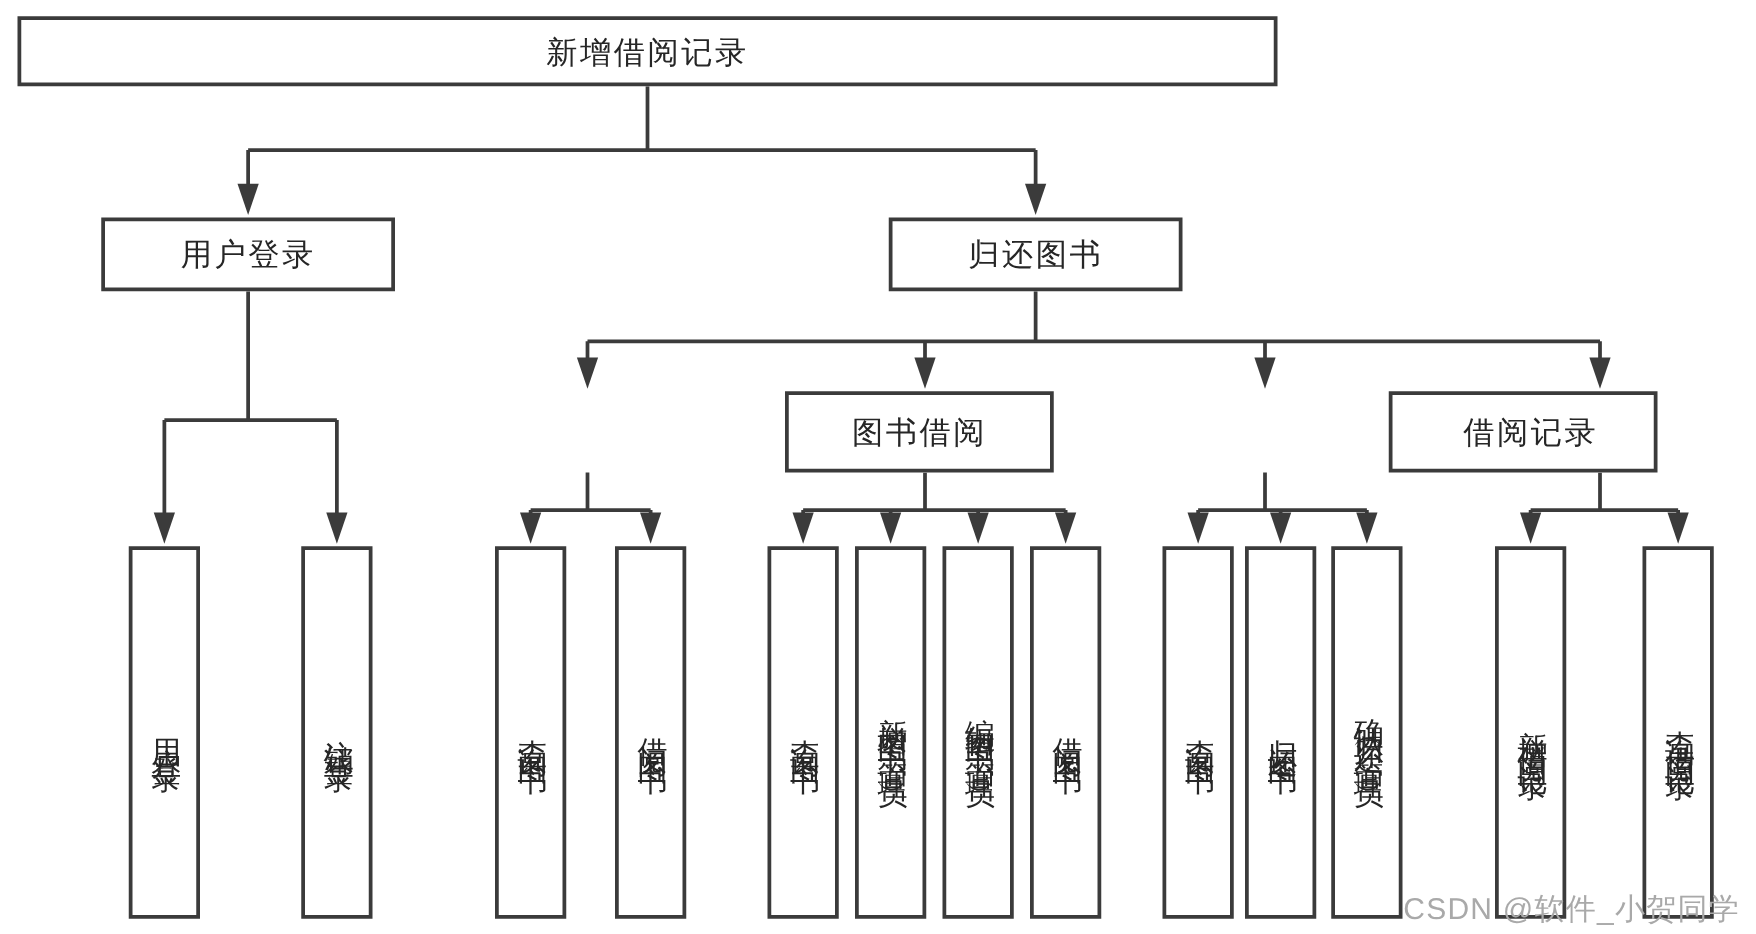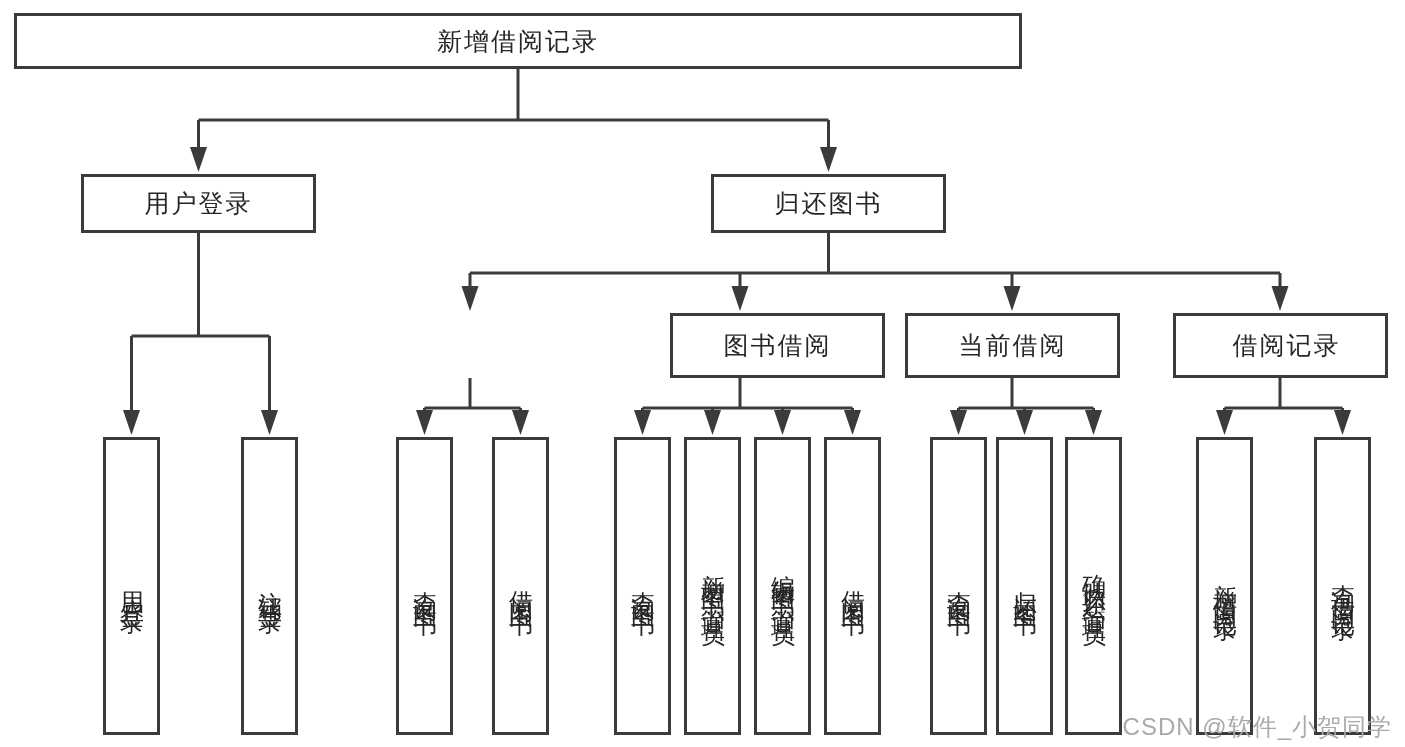--- a/index.html
+++ b/index.html
@@ -146,23 +146,22 @@
       <polygon points="1216,410 1233,410 1224.5,435"></polygon>
       <polygon points="1334,410 1351,410 1342.5,435"></polygon>
     </g>
   </svg>
 
   <div class="node" style="left:14px; top:13px; width:1008px; height:56px;">新增借阅记录</div>
 
   <div class="node" style="left:81px; top:174px; width:235px; height:59px;">用户登录</div>
   <div class="node" style="left:711px; top:174px; width:235px; height:59px;">归还图书</div>
 
-  <div class="node mid" style="left:670px;">图书借阅</div>
-  <div class="node mid" style="left:905px;">当前借阅</div>
-  <div class="node mid" style="left:1173px;padding-left:12px;">借阅记录</div>
+  <div class="node mid" style="left:628px;">图书借阅</div>
+  <div class="node mid" style="left:1111px;padding-left:12px;">借阅记录</div>
 
   <div class="leaf" style="left:103px;">用户登录</div>
   <div class="leaf" style="left:241px;">注销登录</div>
 
   <div class="leaf" style="left:396px;">查询图书</div>
   <div class="leaf" style="left:492px;">借阅图书</div>
 
   <div class="leaf" style="left:614px;">查询图书</div>
   <div class="leaf" style="left:684px;">新增图书（管理员）</div>
   <div class="leaf" style="left:754px;">编辑图书（管理员）</div>

